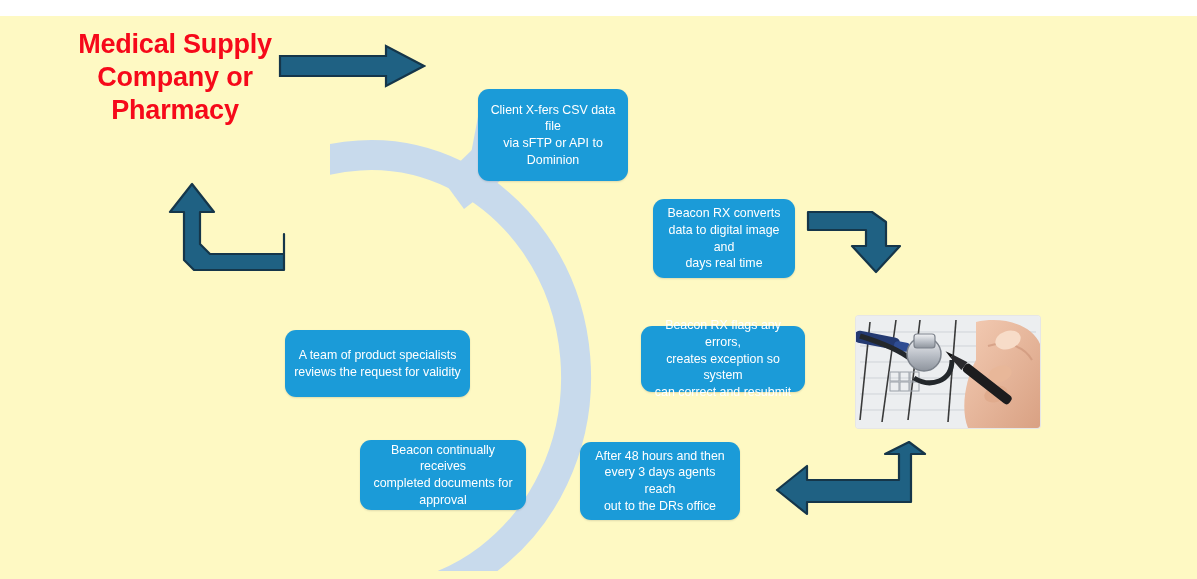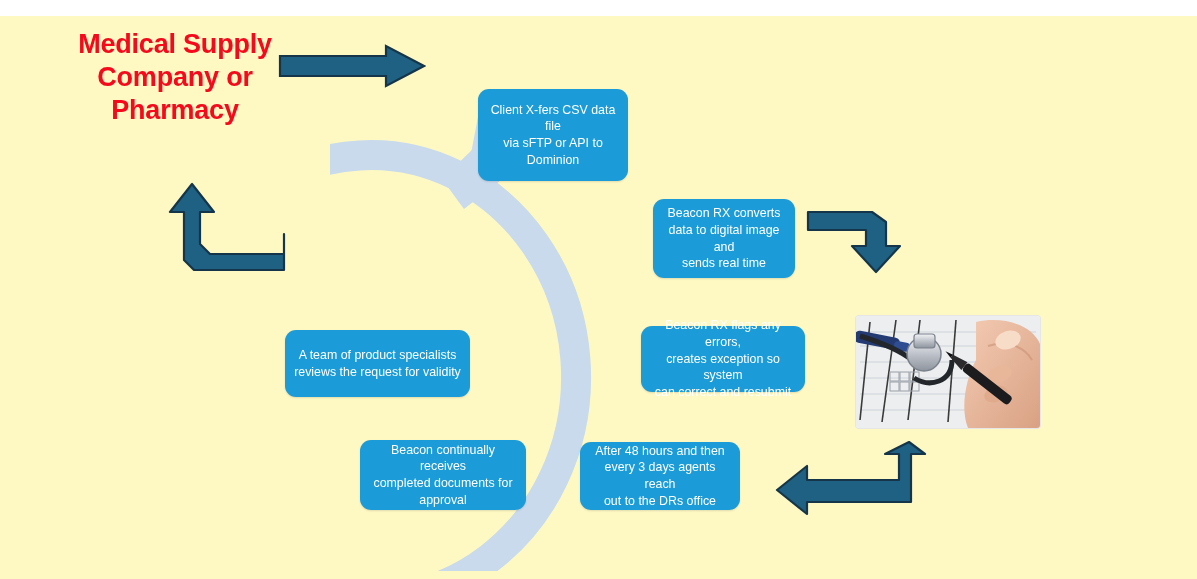--- a/index.html
+++ b/index.html
@@ -57,21 +57,21 @@
     align-items: center;
     justify-content: center;
     padding: 4px 8px;
     box-shadow: 0 1px 2px rgba(0,0,0,0.12);
   }
   .pbox span { display: block; width: 100%; white-space: pre-line; text-align: center; }
 
   #box-1 { left: 478px; top: 73px;  width: 150px; height: 92px; }
   #box-2 { left: 653px; top: 183px; width: 142px; height: 79px; }
   #box-3 { left: 641px; top: 310px; width: 164px; height: 66px; }
-  #box-4 { left: 580px; top: 426px; width: 160px; height: 68px; }
+  #box-4 { left: 580px; top: 426px; width: 160px; height: 78px; }
   #box-5 { left: 360px; top: 424px; width: 166px; height: 70px; }
   #box-6 { left: 285px; top: 314px; width: 185px; height: 67px; }
   #box-7 { left: 292px; top: 179px; width: 172px; height: 80px; }
 
   
   .connector { position: absolute; }
   #arrow-in      { left: 278px; top: 28px;  width: 148px; height: 46px; }
   #arrow-right   { left: 806px; top: 190px; width: 106px; height: 68px; }
   #arrow-bottom  { left: 775px; top: 424px; width: 152px; height: 78px; }
   #arrow-out     { left: 168px; top: 162px; width: 118px; height: 100px; }
@@ -130,21 +130,21 @@
   </div>
 
   <div class="pbox" id="box-1">
     <span>Client X-fers CSV data file
 via sFTP or API to
 Dominion</span>
   </div>
   <div class="pbox" id="box-2">
     <span>Beacon RX converts
 data to digital image and
-sends real time</span>
+days real time</span>
   </div>
   <div class="pbox" id="box-3">
     <span>Beacon RX flags any errors,
 creates exception so system
 can correct and resubmit</span>
   </div>
   <div class="pbox" id="box-4">
     <span>After 48 hours and  then
 every 3 days agents reach
 out to the DRs office</span>

